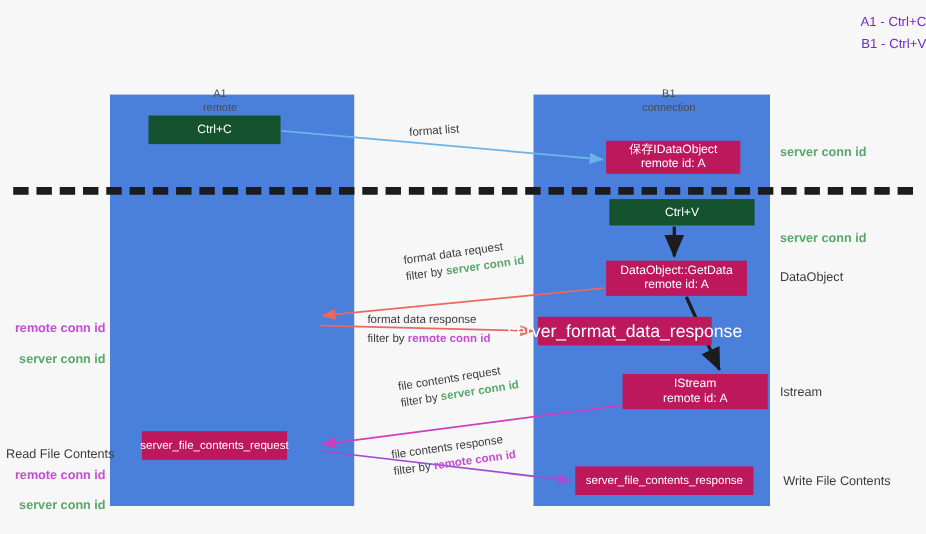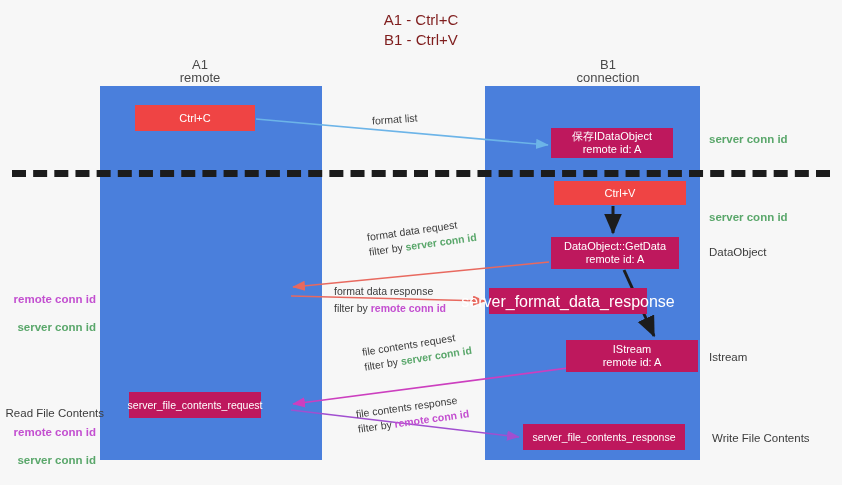--- a/index.html
+++ b/index.html
@@ -19,34 +19,35 @@
     position: absolute;
     inset: 0;
     width: 842px;
     height: 485px;
   }
   .abs { position: absolute; }
 
   
   #title {
     left: 0; right: 0; top: 10px;
-    text-align: center;
-    font-size: 15px;
+    text-align: right;
+    font-size: 12px;
     line-height: 20px;
-    color: #7f1d1d;
+    color: #6d28d9;
     white-space: pre-line;
   }
 
   
   .lane-head {
     text-align: center;
-    font-size: 13px;
+    font-size: 10px;
     line-height: 13px;
     color: #4a4a4a;
     white-space: pre-line;
+    margin-top: 21px;
   }
   #lane-head-a1 { left: 120px; top: 58px; width: 160px; }
   #lane-head-b1 { left: 528px; top: 58px; width: 160px; }
 
   
   .lane {
     background: #4a7fdc;
     top: 86px;
     height: 374px;
   }
@@ -69,21 +70,21 @@
     flex-direction: column;
     align-items: center;
     justify-content: center;
     text-align: center;
     color: #ffffff;
     font-size: 11px;
     line-height: 13px;
     white-space: pre-line;
     padding: 3px 6px;
   }
-  .node.green  { background: #ef4444; }
+  .node.green  { background: #14532d; }
   .node.orange { background: #be185d; }
 
   #node-ctrl-c       { left: 135px; top: 105px; width: 120px; height: 26px; }
   #node-save-ido     { left: 551px; top: 128px; width: 122px; height: 30px; }
   #node-ctrl-v       { left: 554px; top: 181px; width: 132px; height: 24px; }
   #node-getdata      { left: 551px; top: 237px; width: 128px; height: 32px; }
   #node-fmt-req      { left: 129px; top: 275px; width: 160px; height: 26px; font-size: 10.5px;}
   #node-fmt-resp     { left: 489px; top: 288px; width: 158px; height: 26px; font-size: 16px;}
   #node-istream      { left: 566px; top: 340px; width: 132px; height: 32px; }
   #node-file-req     { left: 129px; top: 392px; width: 132px; height: 26px; font-size: 10.5px;}

